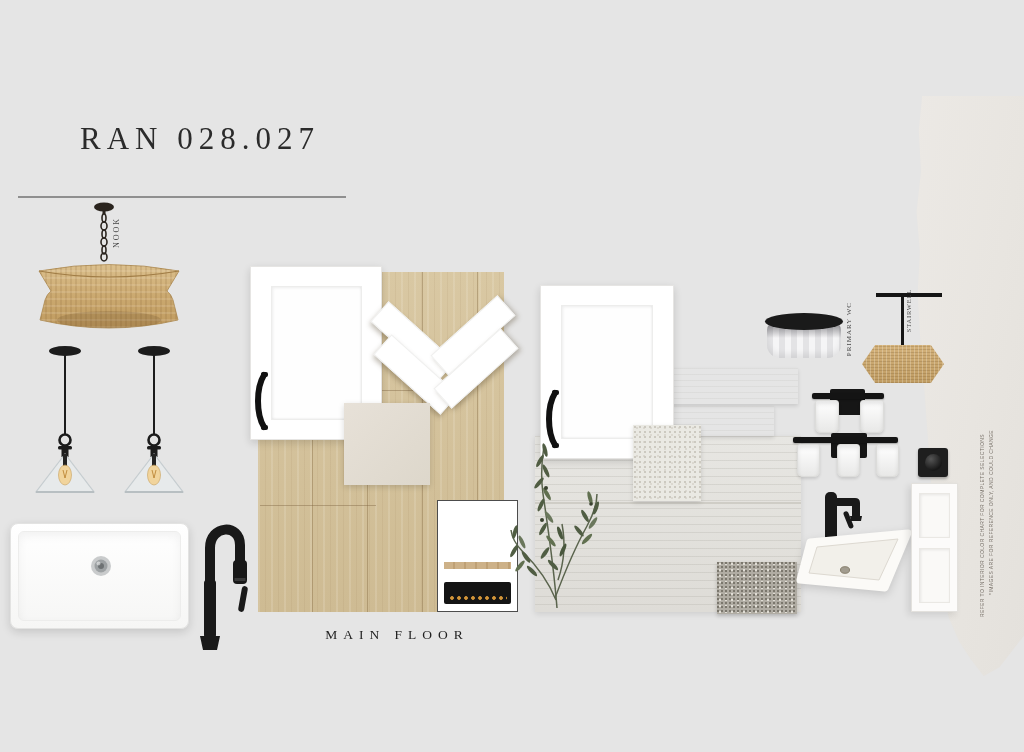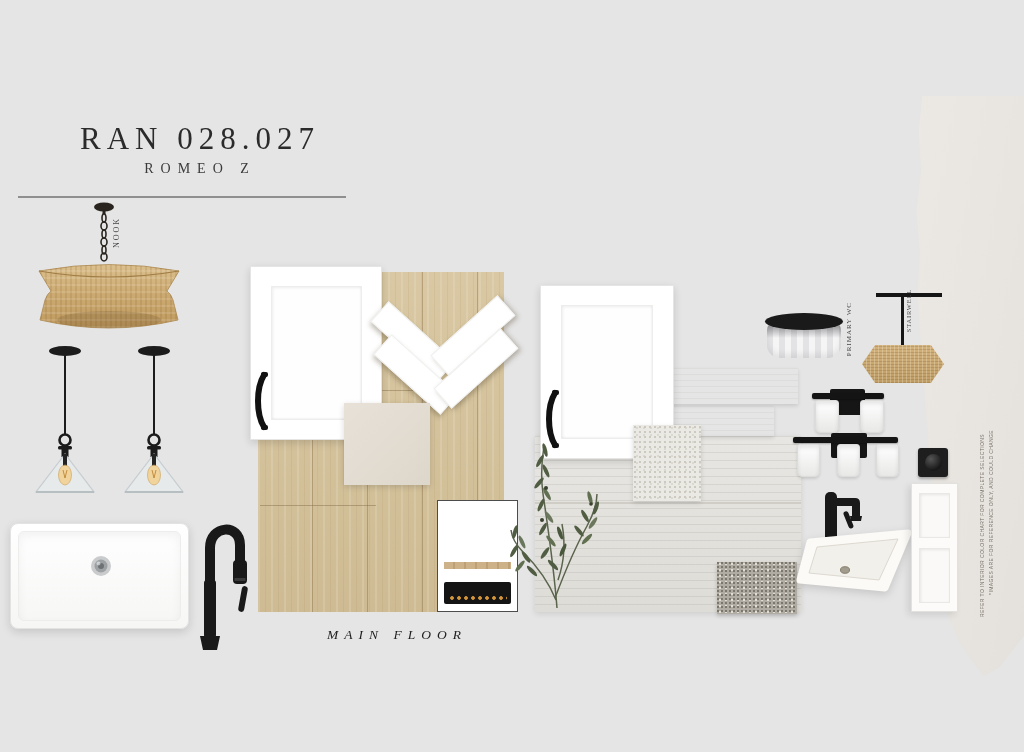--- a/index.html
+++ b/index.html
@@ -108,21 +108,20 @@
   .floor-label{font-size:13.5px;letter-spacing:6px;color:#1f1f1f;text-align:center;}
 </style>
 </head>
 <body>
 
 <div class="board">
 
   <div class="abs swatch"></div>
 
   <div class="abs title">RAN 028.027</div>
-  <div class="abs subtitle">ROMEO Z</div>
   <div class="abs rule"></div>
 
   <div class="abs floor-oak">
     <div class="abs seam" style="left:2px;top:233px;width:116px;"></div>
     <div class="abs seam" style="left:112px;top:118px;width:78px;"></div>
   </div>
 
   <div class="abs cab" style="left:250px;top:266px;width:130px;height:172px;">
     <div class="cab-panel"></div>
     <svg class="pull" style="left:2px;top:103px;height:62px;" viewBox="0 0 16 62">
@@ -216,21 +215,21 @@
     </svg>
   </div>
   <svg class="abs" style="left:196px;top:518px;width:56px;height:134px;" viewBox="0 0 56 134">
     <path d="M14,66 L14,30 C14,7 44,5 44,27 L44,44" stroke="#191919" stroke-width="10" fill="none" stroke-linecap="round"></path>
     <rect x="37" y="42" width="14" height="24" rx="4" fill="#191919"></rect>
     <rect x="38.5" y="60" width="11" height="3" fill="#3a3a3a"></rect>
     <rect x="44" y="68" width="6" height="26" rx="3" fill="#191919" transform="rotate(10 47 81)"></rect>
     <rect x="8" y="62" width="12" height="58" rx="3" fill="#191919"></rect>
     <path d="M4,118 L24,118 L21,132 L7,132 Z" fill="#191919"></path>
   </svg>
-  <div class="abs floor-label" style="left:307px;top:627px;width:180px;font-style:italic;">MAIN FLOOR</div>
+  <div class="abs floor-label" style="left:307px;top:627px;width:180px;">MAIN FLOOR</div>
 
   <div class="abs slab">
     <div class="slab-seam"></div>
   </div>
   <div class="abs plank" style="left:668px;top:368px;width:130px;height:36px;"></div>
   <div class="abs plank" style="left:668px;top:406px;width:106px;height:30px;"></div>
 
   <div class="abs cab" style="left:540px;top:285px;width:132px;height:172px;">
     <div class="cab-panel"></div>
     <svg class="pull" style="left:3px;top:102px;height:62px;" viewBox="0 0 16 62">

